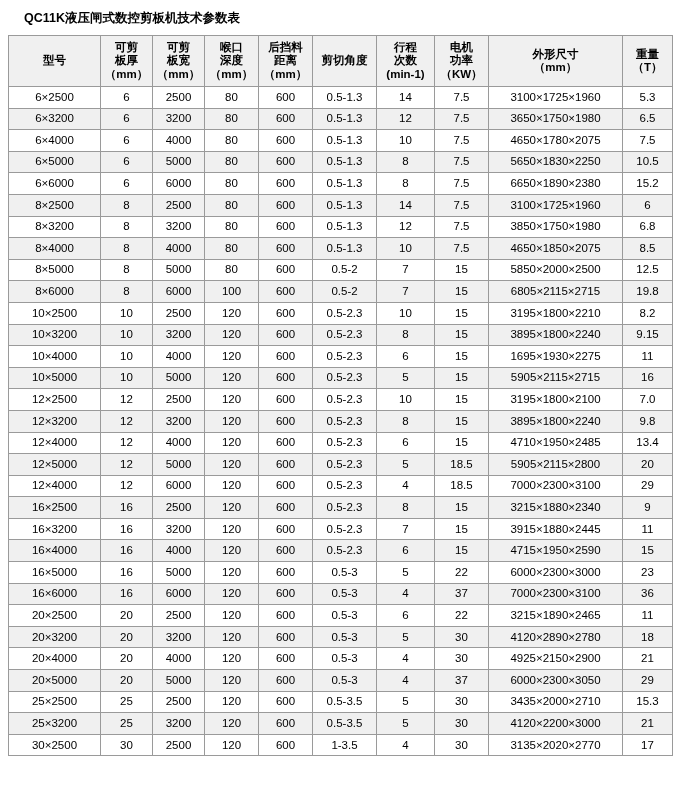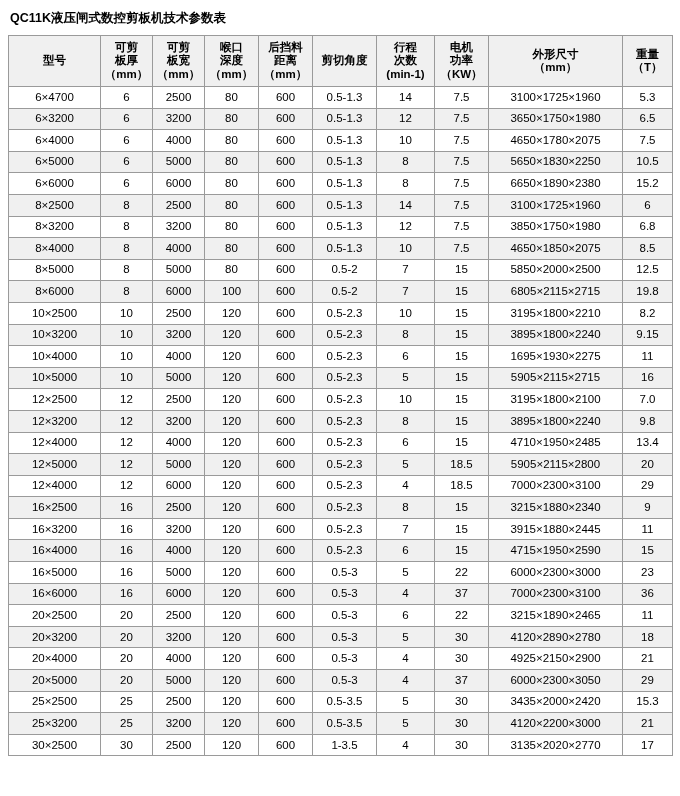--- a/index.html
+++ b/index.html
@@ -16,21 +16,21 @@
   }
   .page {
     width: 680px;
     box-sizing: border-box;
     padding: 8px 8px 0 8px;
   }
   .doc-title {
     font-size: 12.5px;
     font-weight: bold;
     color: #000;
-    margin: 2px 0 8px 2px;
+    margin: 2px 0 8px 16px;
     letter-spacing: 0px;
   }
   table.spec {
     border-collapse: collapse;
     width: 664px;
     table-layout: fixed;
     font-size: 11.5px;
   }
   table.spec th, table.spec td {
     border: 1px solid #9a9a9a;
@@ -134,21 +134,21 @@
             <span class="l2">（mm）</span>
           </th>
           <th>
             <span class="l1">重量</span>
             <span class="l2">（T）</span>
           </th>
         </tr>
     </thead>
     <tbody>
         <tr>
-          <td>6×4700</td>
+          <td>6×2500</td>
           <td>6</td>
           <td>2500</td>
           <td>80</td>
           <td>600</td>
           <td>0.5-1.3</td>
           <td>14</td>
           <td>7.5</td>
           <td>3100×1725×1960</td>
           <td>5.3</td>
         </tr>
@@ -478,21 +478,21 @@
         </tr>
         <tr>
           <td>25×2500</td>
           <td>25</td>
           <td>2500</td>
           <td>120</td>
           <td>600</td>
           <td>0.5-3.5</td>
           <td>5</td>
           <td>30</td>
-          <td>3435×2000×2420</td>
+          <td>3435×2000×2710</td>
           <td>15.3</td>
         </tr>
         <tr>
           <td>25×3200</td>
           <td>25</td>
           <td>3200</td>
           <td>120</td>
           <td>600</td>
           <td>0.5-3.5</td>
           <td>5</td>

